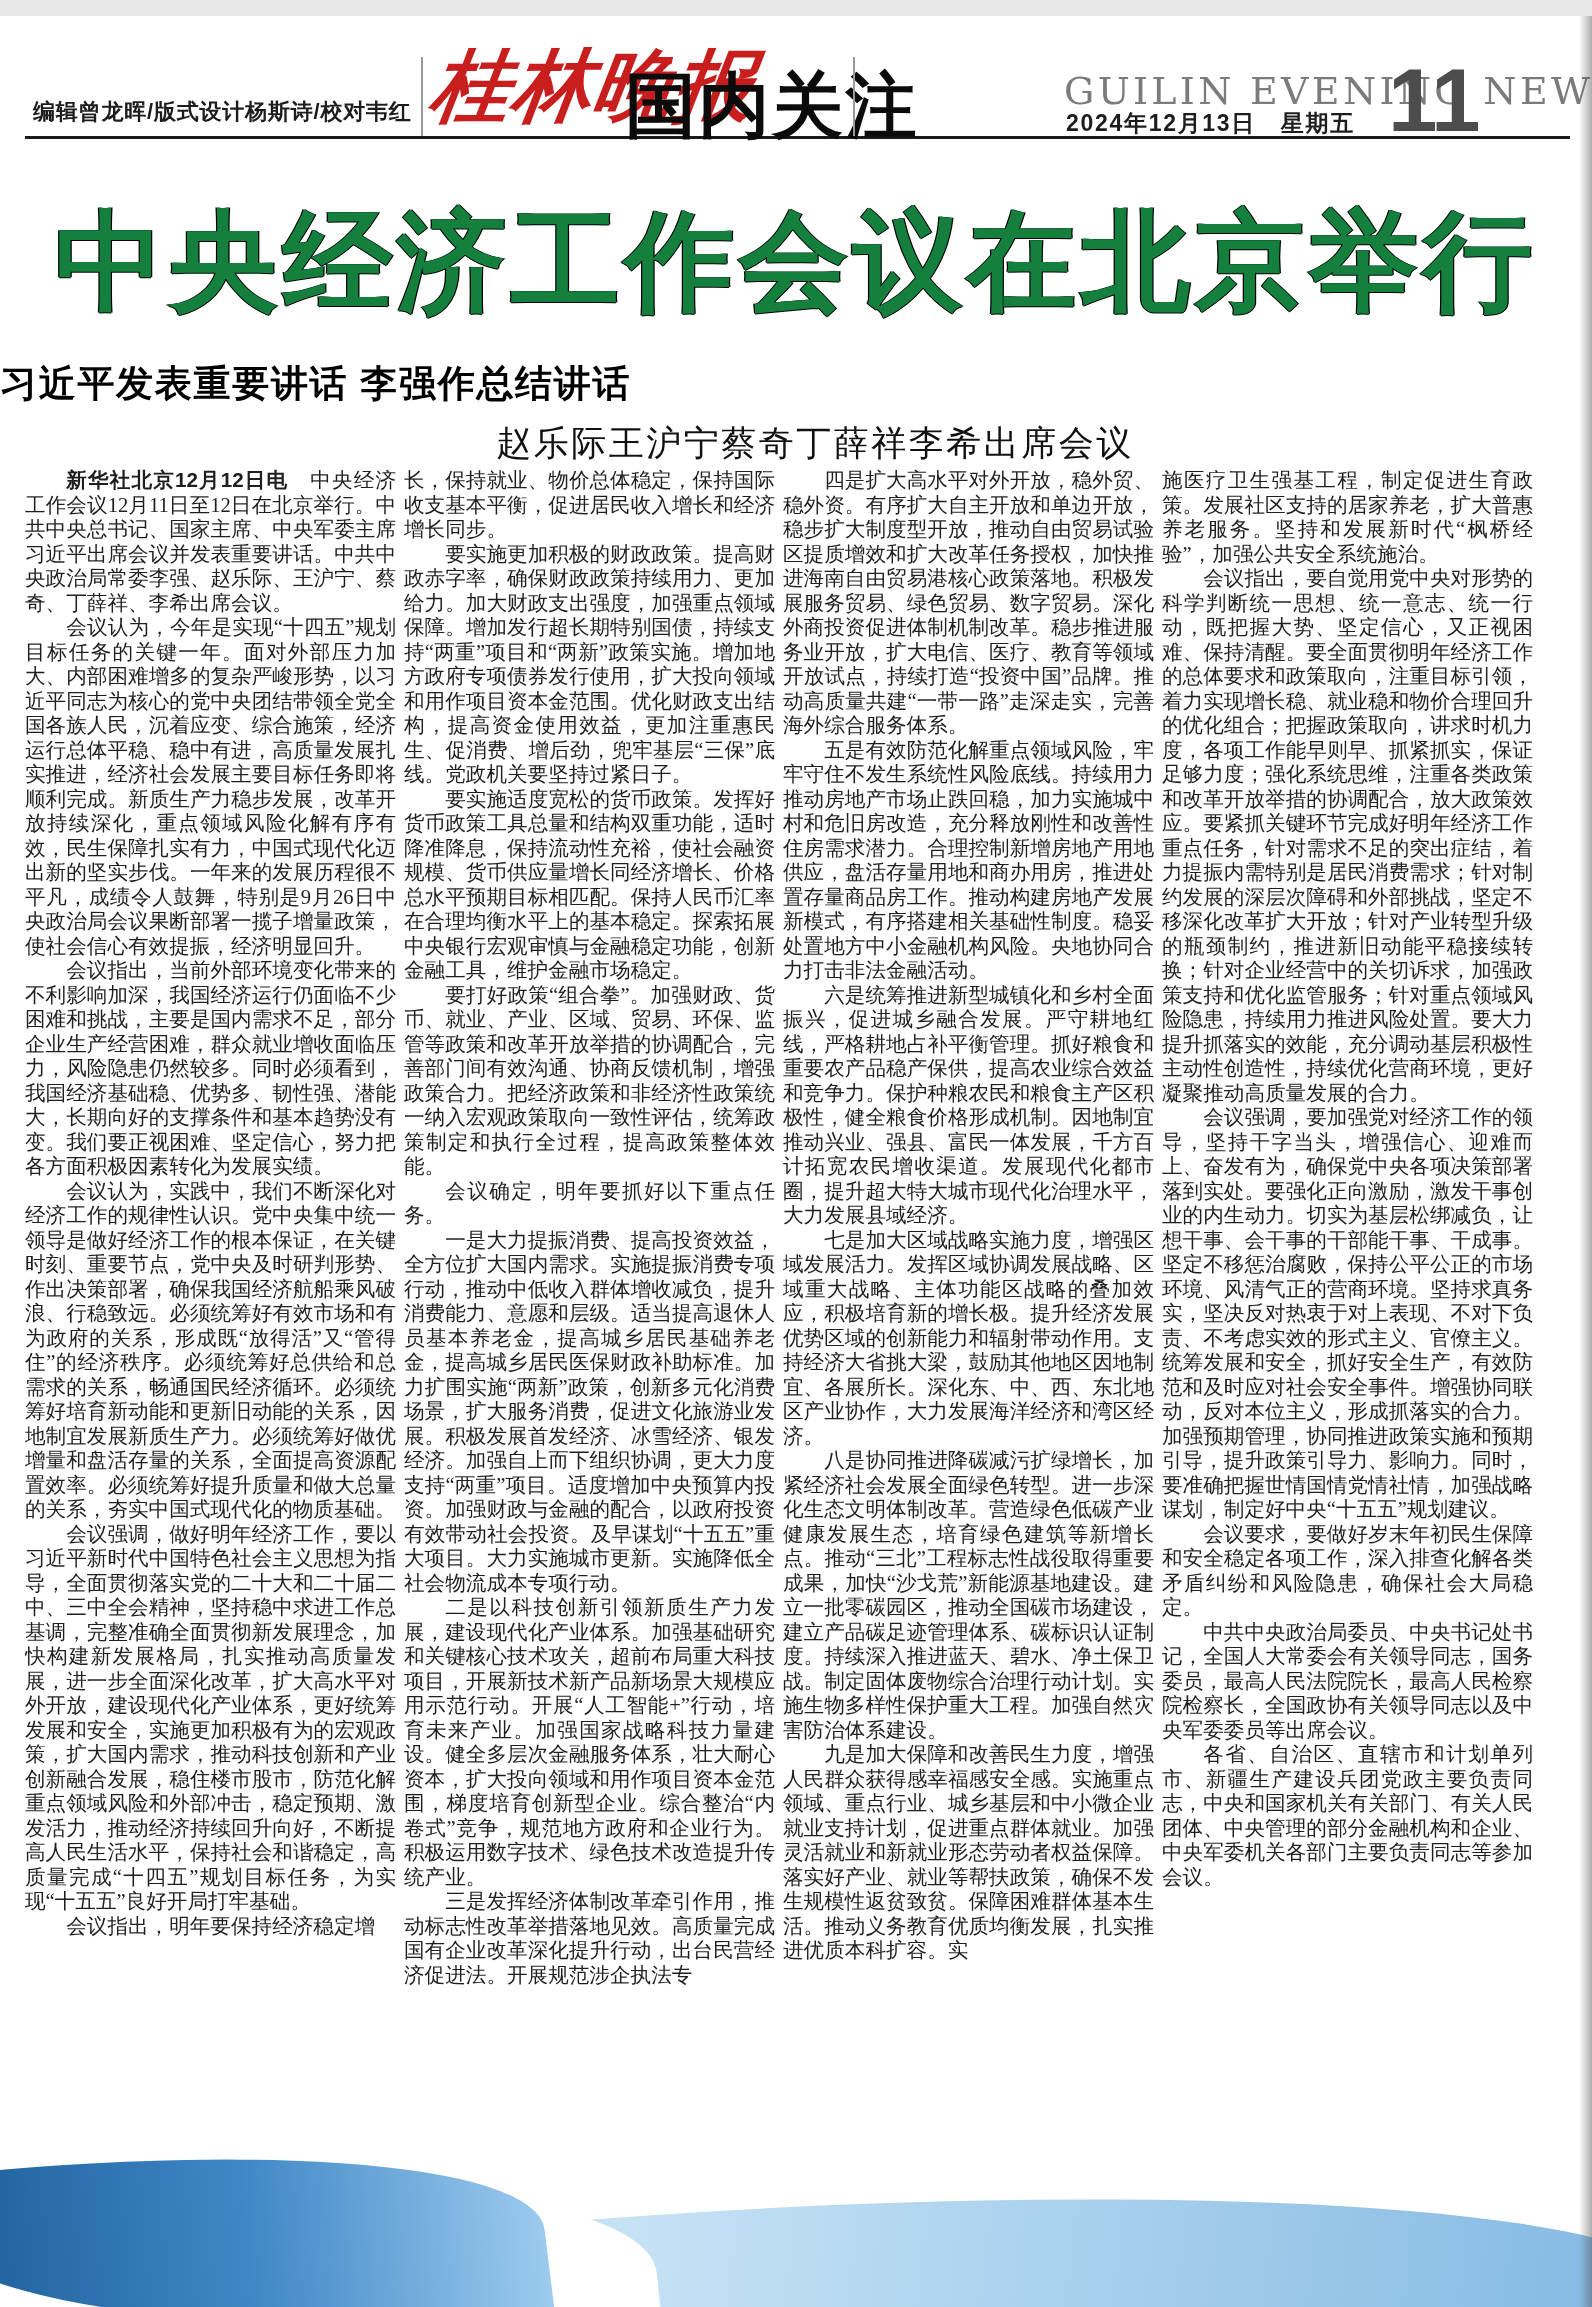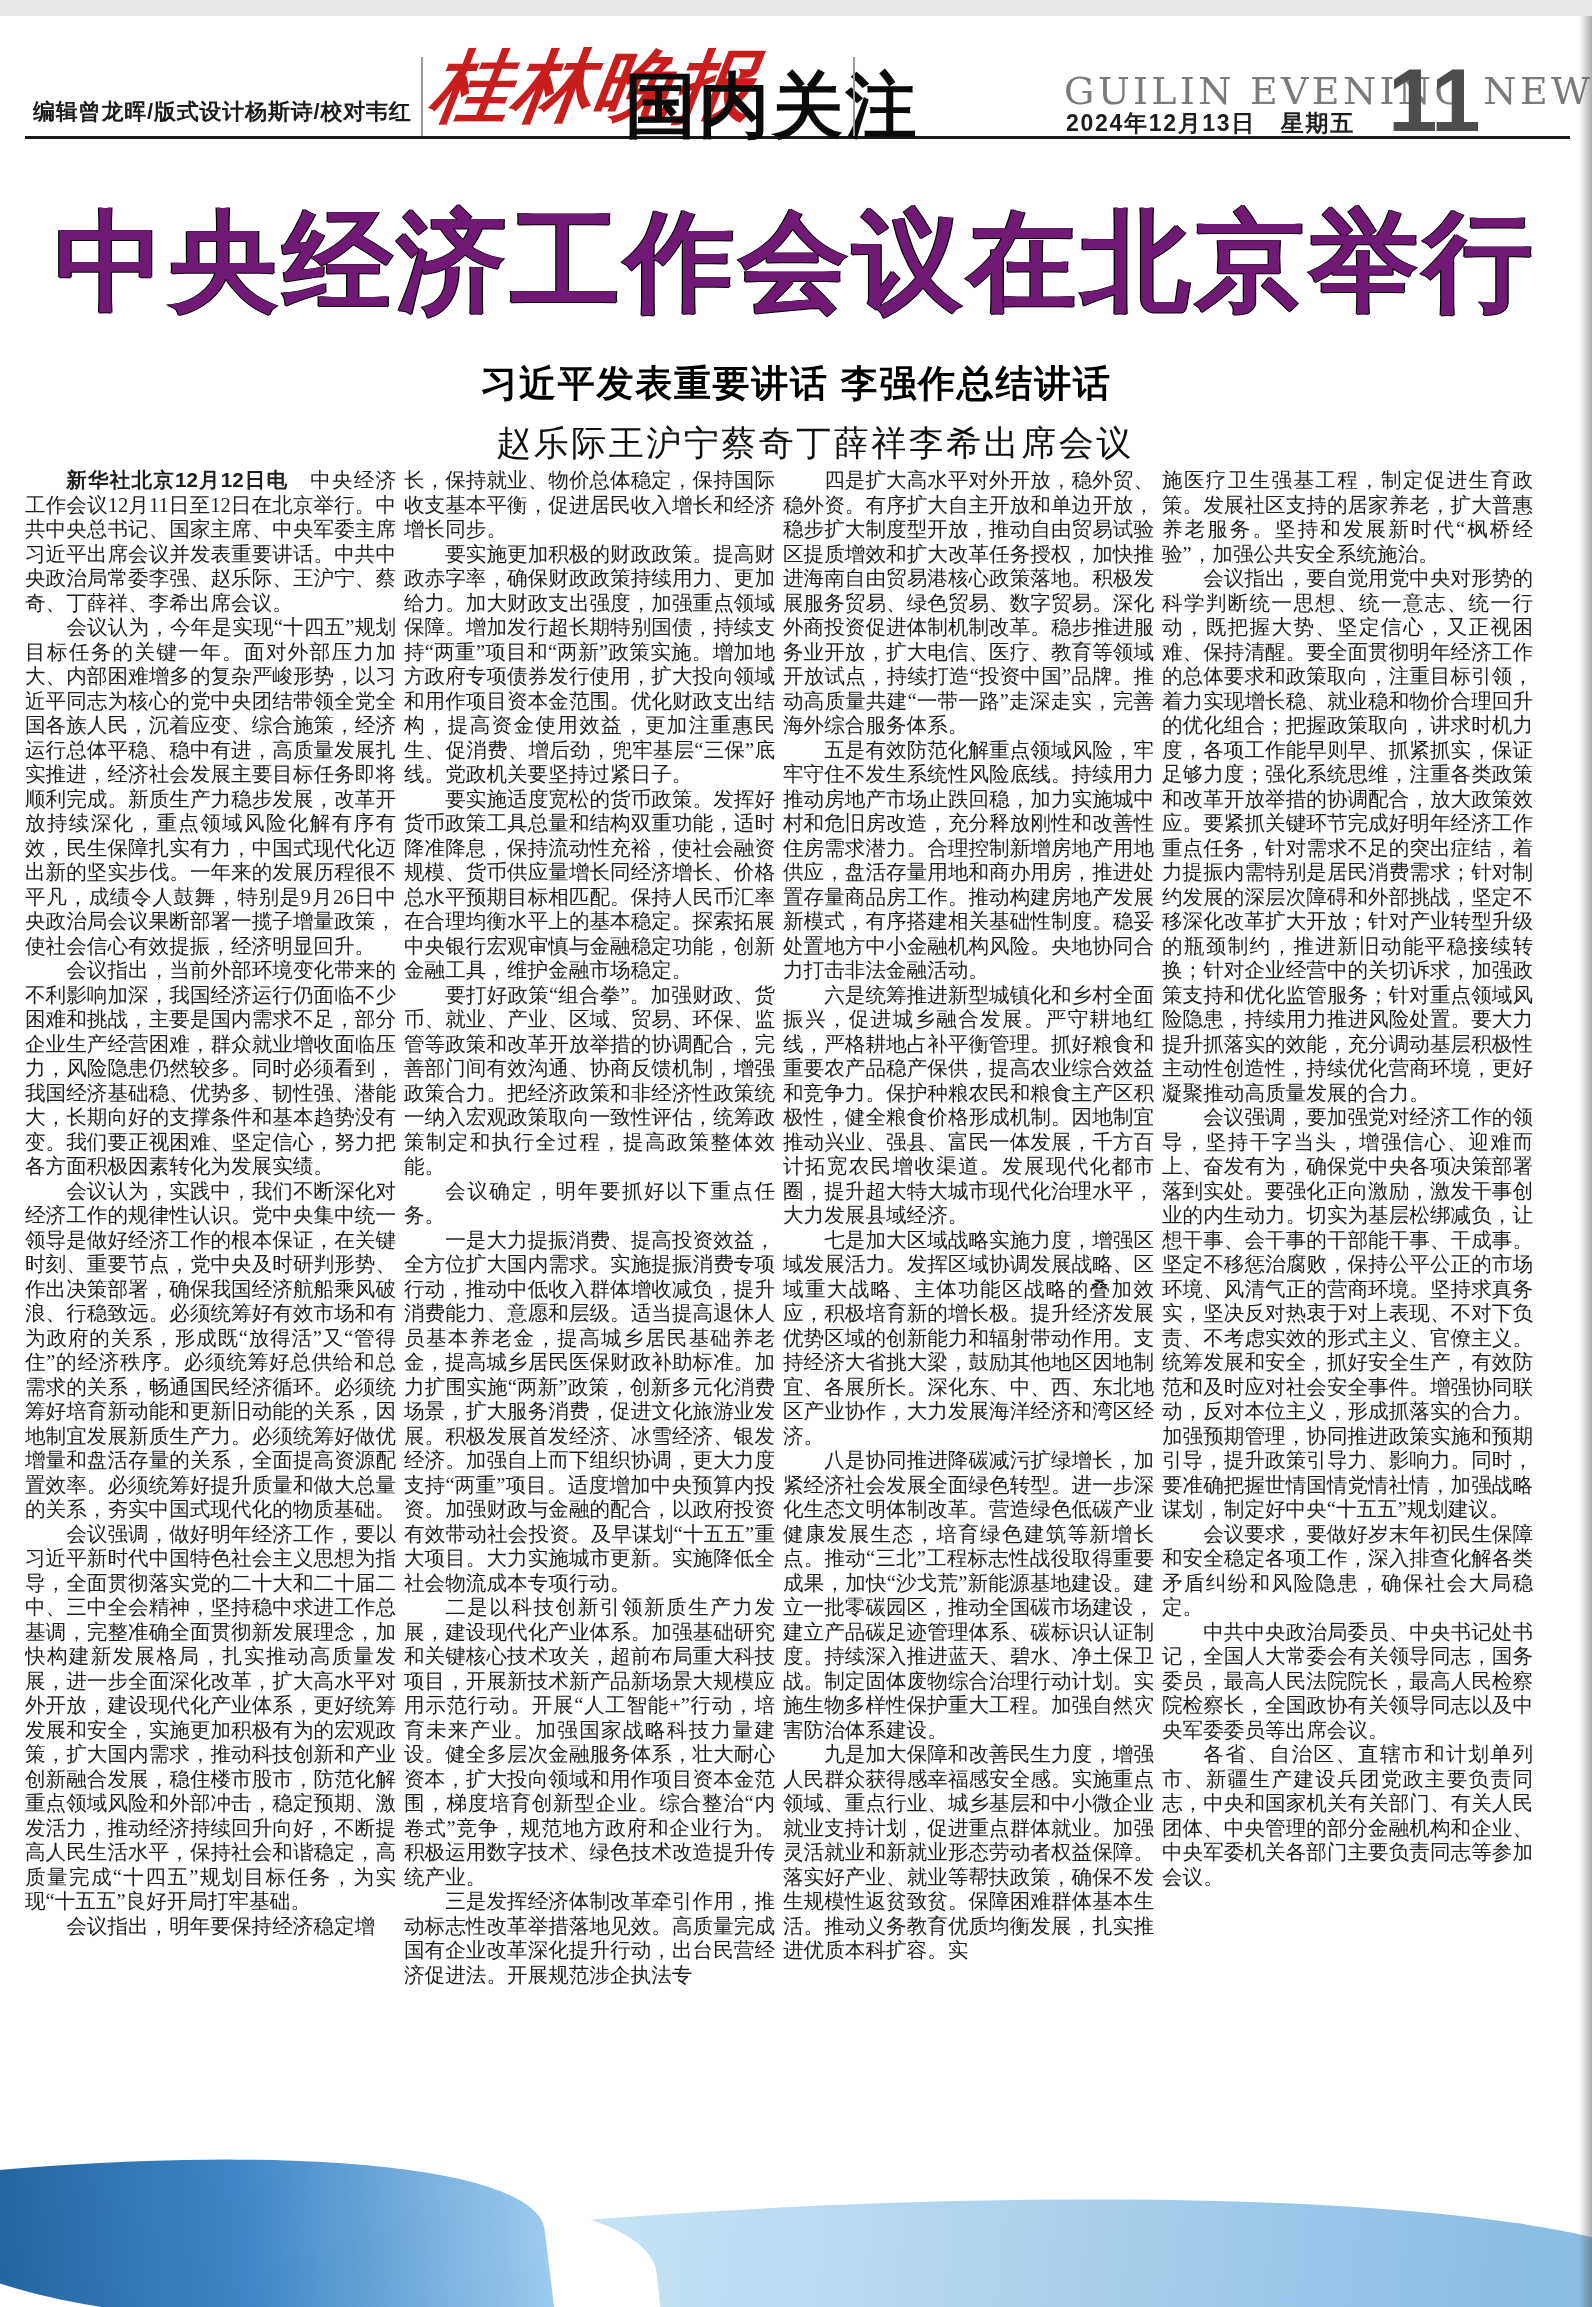--- a/index.html
+++ b/index.html
@@ -16,24 +16,24 @@
             transform:skewX(-8deg);letter-spacing:1.7px;white-space:nowrap;}
   .section-title{position:absolute;left:625px;top:43px;font-size:71px;font-weight:900;color:#0b0b0b;
             letter-spacing:2.5px;white-space:nowrap;font-family:"Liberation Sans",sans-serif;}
   .mast-en{position:absolute;left:1064px;top:53px;font-size:38px;color:#7b7b7b;
             font-family:"DejaVu Serif","Liberation Serif",serif;letter-spacing:3.3px;white-space:nowrap;}
   .date-line{position:absolute;left:1066px;top:92px;font-size:23px;font-weight:bold;color:#1d1d1d;letter-spacing:1.7px;}
   .page-num{position:absolute;left:1388px;top:33px;font-size:89px;font-weight:900;color:#4d4d4d;
             font-family:"Liberation Sans",sans-serif;letter-spacing:-1.7px;}
   
   .main-title{position:absolute;left:0;top:173px;width:1592px;text-align:center;font-size:109px;
-            font-weight:900;color:#701a75;letter-spacing:5px;white-space:nowrap;
+            font-weight:900;color:#15803d;letter-spacing:5px;white-space:nowrap;
             font-family:"Liberation Sans",sans-serif;
             text-shadow:1.2px 0 0 #000,-1.2px 0 0 #000,0 0.8px 0 #000;}
-  .sub1{position:absolute;left:0;top:343px;width:1592px;text-align:center;font-size:37px;
+  .sub1{position:absolute;left:0;top:343px;width:1592px;text-align:left;font-size:37px;
             font-weight:bold;color:#000;letter-spacing:1.7px;}
   .sub2{position:absolute;left:0;top:404px;width:1592px;text-align:center;font-size:35px;
             font-weight:normal;color:#111;letter-spacing:2.5px;padding-left:19px;}
   
   .columns{position:absolute;left:25px;top:452px;width:1545px;height:1696px;display:flex;gap:8px;}
   .col{width:371px;height:1696px;overflow:hidden;text-align:justify;color:#1e1e1e;
        font-family:"Liberation Serif",serif;font-size:20.6px;line-height:24.5px;}
   .para{margin:0;text-indent:2em;}
   .para.cont{text-indent:0;}
   .para b{font-family:"Liberation Sans",sans-serif;}

